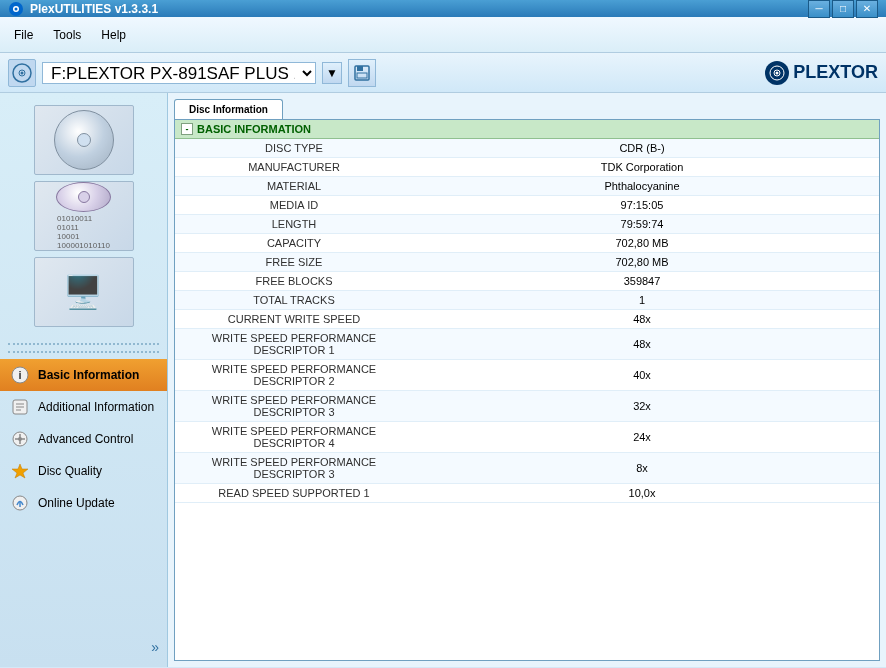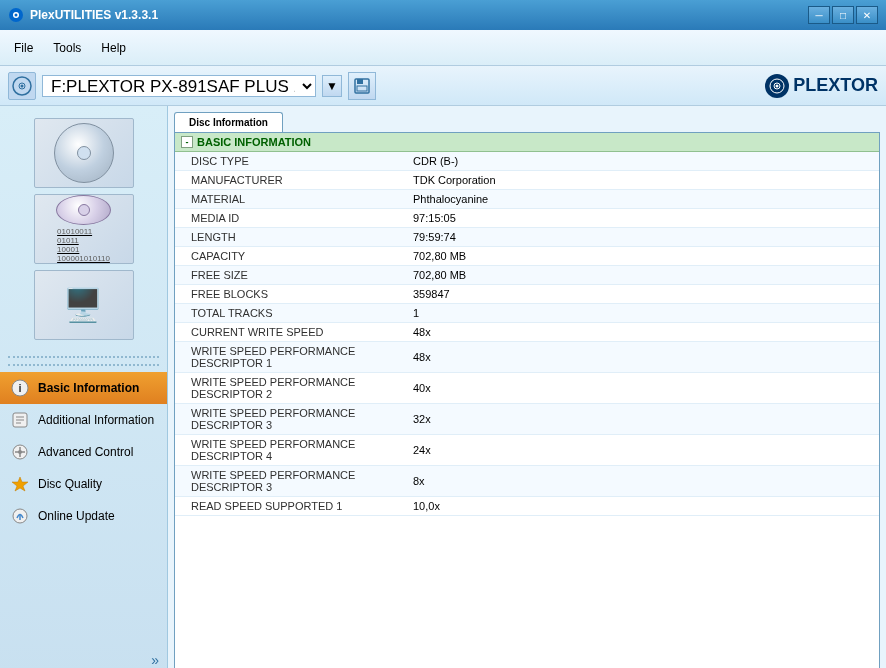--- a/index.html
+++ b/index.html
@@ -1,21 +1,21 @@
 <!DOCTYPE html>
 <html><head>
   <meta charset="utf-8">
   <style>
     * { box-sizing: border-box; margin: 0; padding: 0; }
     body { font-family: 'Segoe UI', Tahoma, Geneva, Verdana, sans-serif; font-size: 12px; background: #d4e8f7; width: 886px; height: 668px; overflow: hidden; }
 
     
     .title-bar {
       background: linear-gradient(to bottom, #4a9fd4, #2a7ab8);
-      height: 30px;
+      height: 17px;
       display: flex;
       align-items: center;
       padding: 0 8px;
       color: white;
       user-select: none;
     }
     .title-bar-icon { width: 16px; height: 16px; margin-right: 6px; }
     .title-bar-text { font-size: 12px; font-weight: bold; flex: 1; }
     .title-bar-controls { display: flex; gap: 2px; }
     .title-bar-btn {
@@ -250,21 +250,21 @@
       border-bottom: 1px solid #90c090;
     }
     .collapse-btn {
       width: 12px; height: 12px;
       background: white;
       border: 1px solid #80a080;
       display: flex; align-items: center; justify-content: center;
       font-size: 9px; cursor: pointer;
     }
 
-    .info-table { width: 100%; border-collapse: collapse; }
+    .info-table { width: 100%; border-collapse: collapse; text-align: center; }
     .info-table tr { border-bottom: 1px solid #e0eef8; }
     .info-table tr:nth-child(odd) { background: #f4faff; }
     .info-table tr:nth-child(even) { background: #ffffff; }
     .info-table td {
       padding: 3px 8px;
       font-size: 11px;
       color: #000;
     }
     .info-table td:first-child {
       width: 230px;
@@ -334,21 +334,21 @@
 
 <div class="main-layout">
 
   <div class="sidebar">
     <div class="sidebar-images">
 
       <div class="sidebar-img">
         <div class="cd-icon"></div>
       </div>
 
-      <div class="sidebar-img" style="display:flex;flex-direction:column;align-items:center;justify-content:center;text-decoration:underline;">
+      <div class="sidebar-img" style="display:flex;flex-direction:column;align-items:center;justify-content:center;">
         <div class="dvd-icon"></div>
         <div style="font-size:8px;color:#606060;margin-top:2px;">01010011<br>01011<br>10001<br>100001010110</div>
       </div>
 
       <div class="sidebar-img">
         <span class="computer-icon">🖥️</span>
       </div>
     </div>
 
     <hr class="sidebar-divider">

